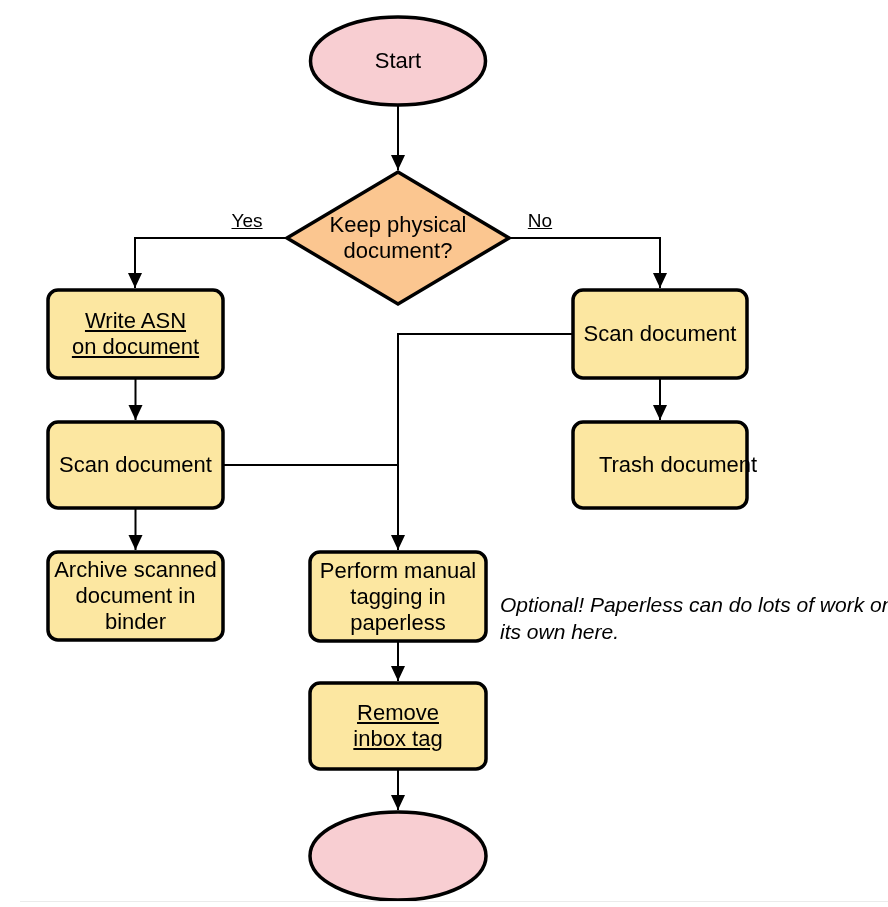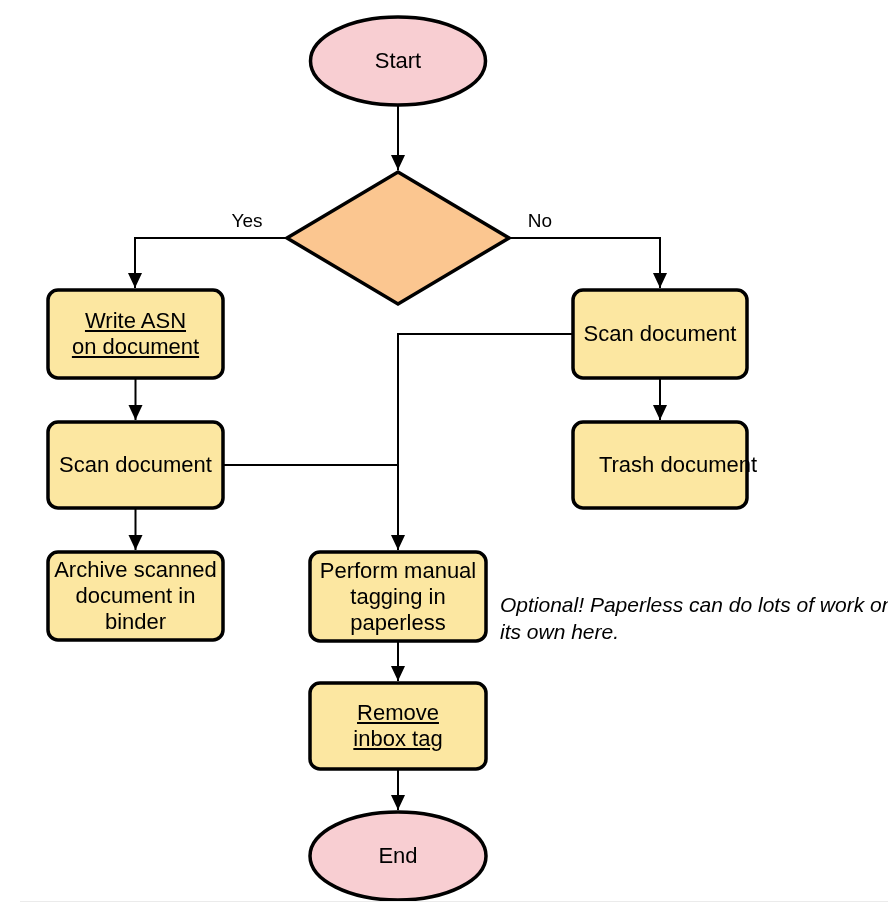--- a/index.html
+++ b/index.html
@@ -43,20 +43,21 @@
     font-size: 22px;
     line-height: 26px;
     color: #000000;
   }
   .edge-label {
     position: absolute;
     text-align: center;
     font-size: 19px;
     line-height: 24px;
     color: #000000;
+    text-decoration: underline;
   }
   .annotation {
     position: absolute;
     font-style: italic;
     font-size: 21px;
     line-height: 27px;
     white-space: pre-line;
     text-align: left;
     color: #000000;
   }
@@ -103,20 +104,22 @@
       <rect class="shape" x="553" y="290" width="174" height="88" rx="10" ry="10" fill="#FCE7A1"></rect>
       <rect class="shape" x="553" y="422" width="174" height="86" rx="10" ry="10" fill="#FCE7A1"></rect>
       <rect class="shape" x="290" y="552" width="176" height="89" rx="10" ry="10" fill="#FCE7A1"></rect>
       <rect class="shape" x="290" y="683" width="176" height="86" rx="10" ry="10" fill="#FCE7A1"></rect>
       <ellipse class="shape" cx="378" cy="856" rx="88" ry="44" fill="#F8CED2"></ellipse>
     </g>
   </svg>
 
   <div class="nlabel" style="left:291px; top:17px; width:174px; height:88px;">Start</div>
 
+  <div class="nlabel" style="left:278px; top:176px; width:200px; height:124px;">Keep physical
+document?</div>
 
   <div class="nlabel" style="left:28px; top:290px; width:175px; height:88px;text-decoration:underline;">Write ASN
 on document</div>
 
   <div class="nlabel" style="left:28px; top:422px; width:175px; height:86px;">Scan document</div>
 
   <div class="nlabel" style="left:28px; top:552px; width:175px; height:88px;">Archive scanned
 document in
 binder</div>
 
@@ -124,21 +127,20 @@
 
   <div class="nlabel" style="left:553px; top:422px; width:210px; height:86px;">Trash document</div>
 
   <div class="nlabel" style="left:290px; top:552px; width:176px; height:89px;">Perform manual
 tagging in
 paperless</div>
 
   <div class="nlabel" style="left:290px; top:683px; width:176px; height:86px;text-decoration:underline;">Remove
 inbox tag</div>
 
-  <div class="nlabel" style="left:290px; top:812px; width:176px; height:88px;">End</div>
 
   <div class="edge-label" style="left:197px; top:209px; width:60px;">Yes</div>
 
   <div class="edge-label" style="left:490px; top:209px; width:60px;">No</div>
 
   <div class="annotation" style="left:480px; top:591px; width:410px;">Optional! Paperless can do lots of work on
 its own here.</div>
 
   <div class="bottom-hairline"></div>
 

